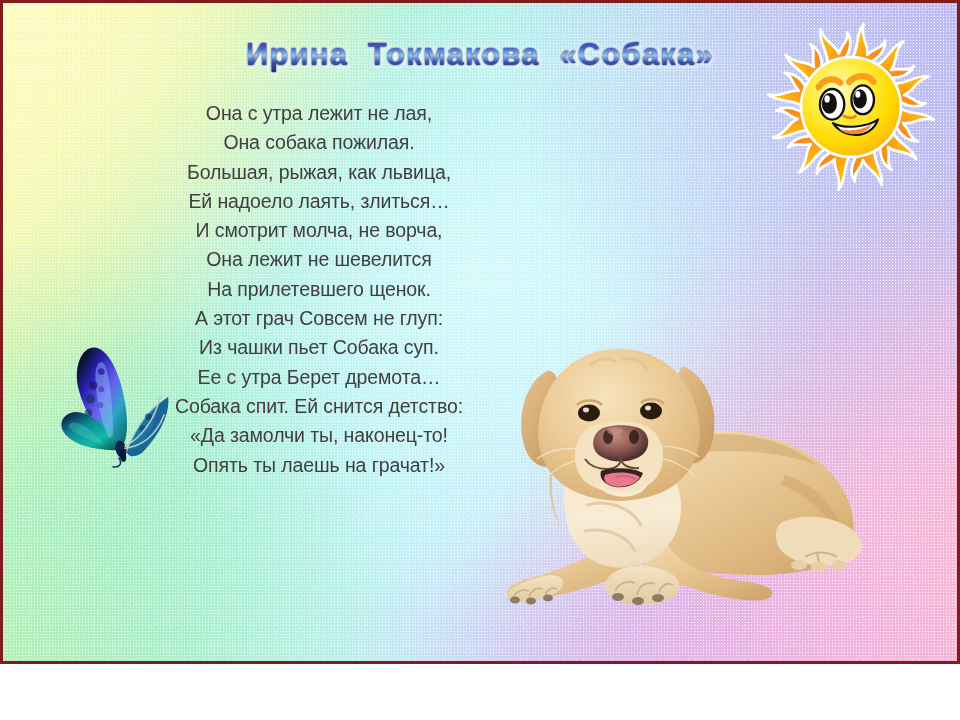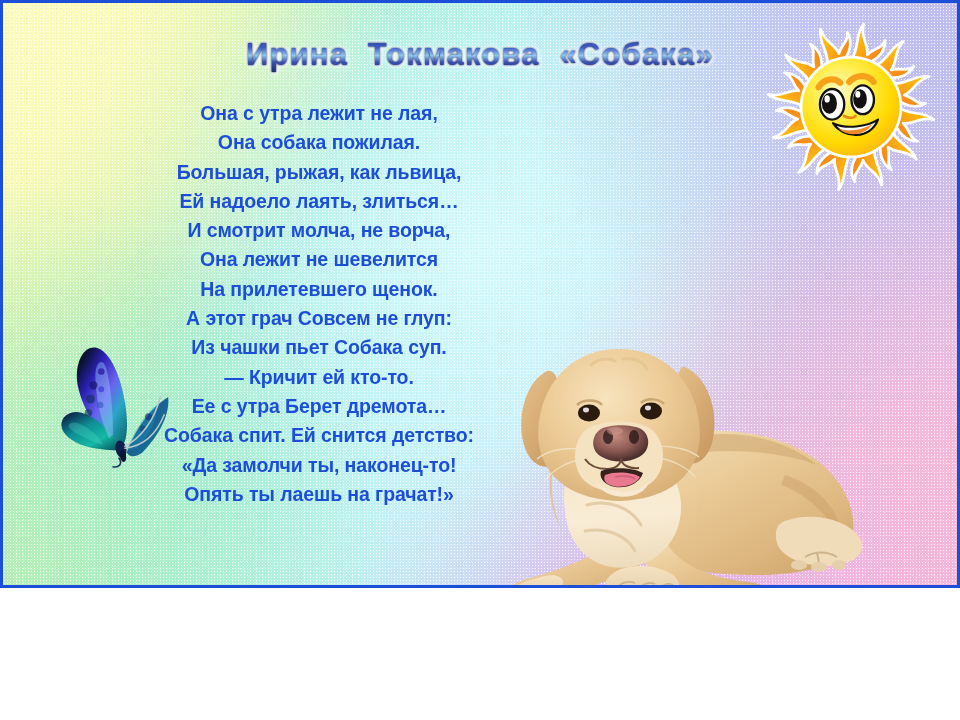--- a/index.html
+++ b/index.html
@@ -1,24 +1,24 @@
 <!DOCTYPE html>
 <html><head>
 <meta charset="utf-8">
 <title>Ирина Токмакова «Собака»</title>
 <style>
   html,body{margin:0;padding:0;background:#ffffff;}
   body{font-family:"Liberation Sans","DejaVu Sans",sans-serif;}
 
   #slide{
     position:relative;
-    width:960px;height:588px;
+    width:960px;height:664px;
     overflow:hidden;
     box-sizing:border-box;
-    border:3px solid #1d4ed8;
+    border:3px solid #7f1d1d;
     background:#cdf3f6;
   }
 
   
   .bg-layer{position:absolute;inset:0;}
   .bg-base{
     background:
       radial-gradient(circle at 50% 42%, rgba(214,250,252,0.95) 0%, rgba(208,248,252,0.55) 30%, rgba(208,248,252,0) 58%),
       linear-gradient(120deg,
         #fbf9b8 0%,
@@ -80,22 +80,22 @@
     white-space:pre;
   }
 
   
   #poem{
     position:absolute;
     left:14px;top:96px;
     width:604px;
     text-align:center;
     font-size:19.5px;
-    font-weight:bold;
-    color:#1d4ed8;
+    font-weight:normal;
+    color:#404040;
     line-height:29.3px;
     letter-spacing:-0.1px;
   }
   #poem .ln{white-space:pre;}
 
   
   #sun{position:absolute;left:758px;top:14px;width:180px;height:180px;}
   #sun svg{width:100%;height:100%;display:block;}
 
   
@@ -124,21 +124,20 @@
   <div id="poem">
     <div class="ln">Она с утра лежит не лая,</div>
     <div class="ln">Она собака пожилая.</div>
     <div class="ln">Большая, рыжая, как львица,</div>
     <div class="ln">Ей надоело лаять, злиться…</div>
     <div class="ln">И смотрит молча, не ворча,</div>
     <div class="ln">Она лежит не шевелится</div>
     <div class="ln">На прилетевшего щенок.</div>
     <div class="ln">А этот грач Совсем не глуп:</div>
     <div class="ln">Из чашки пьет Собака суп.</div>
-    <div class="ln">— Кричит ей кто-то.</div>
     <div class="ln">Ее с утра Берет дремота…</div>
     <div class="ln">Собака спит. Ей снится детство:</div>
     <div class="ln">«Да замолчи ты, наконец-то!</div>
     <div class="ln">Опять ты лаешь на грачат!»</div>
   </div>
 
   <div id="sun">
     <svg viewBox="0 0 200 200" xmlns="http://www.w3.org/2000/svg">
       <defs>
         <radialGradient id="faceG" cx="38%" cy="33%" r="72%">

